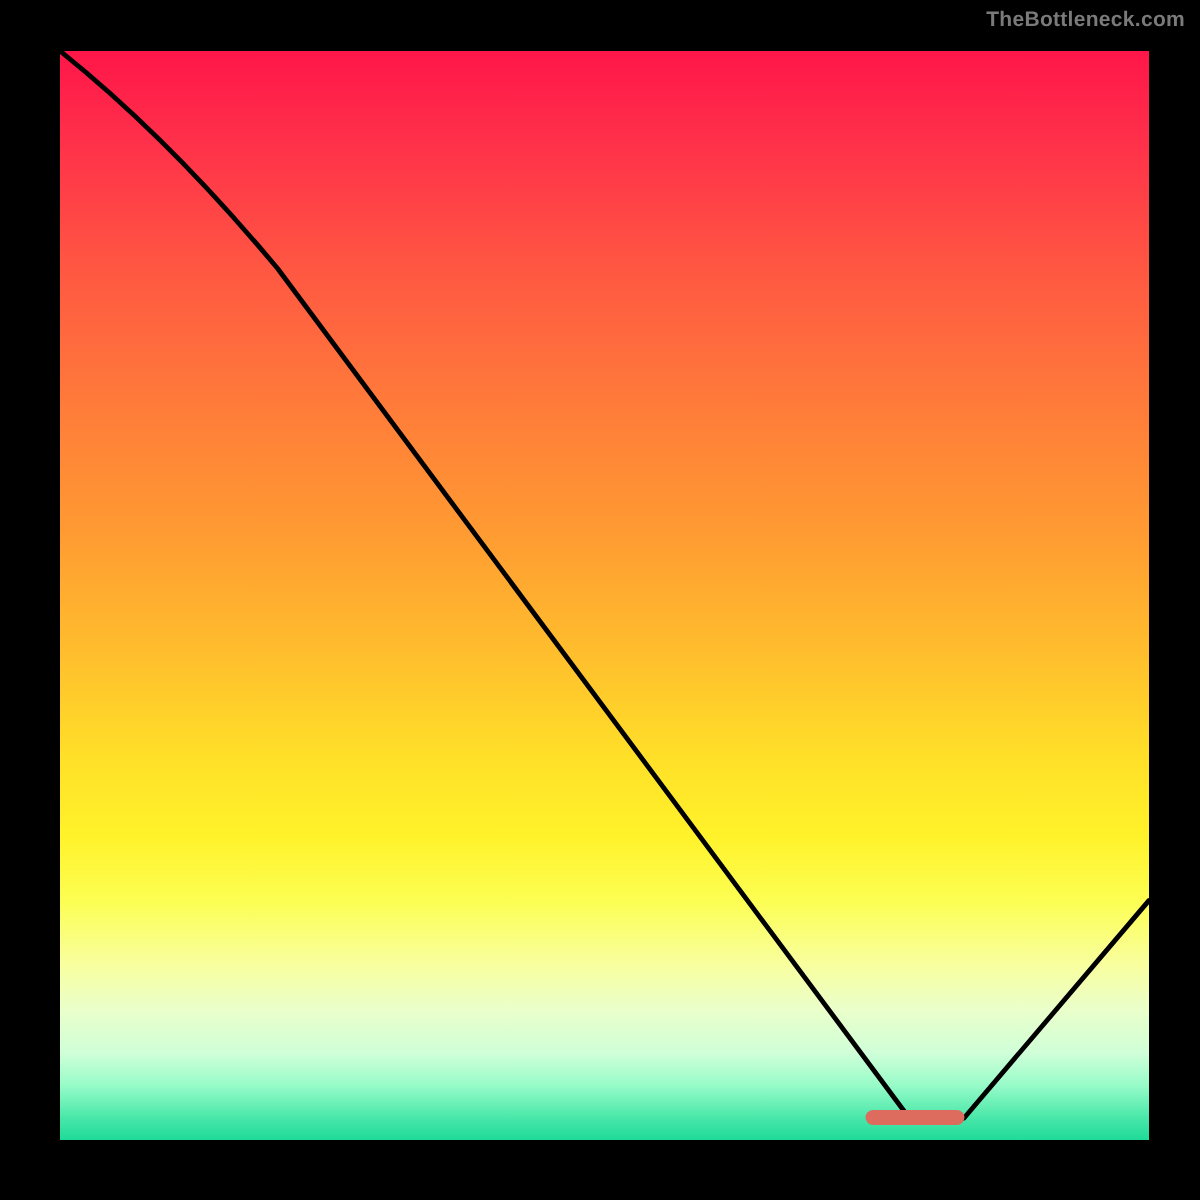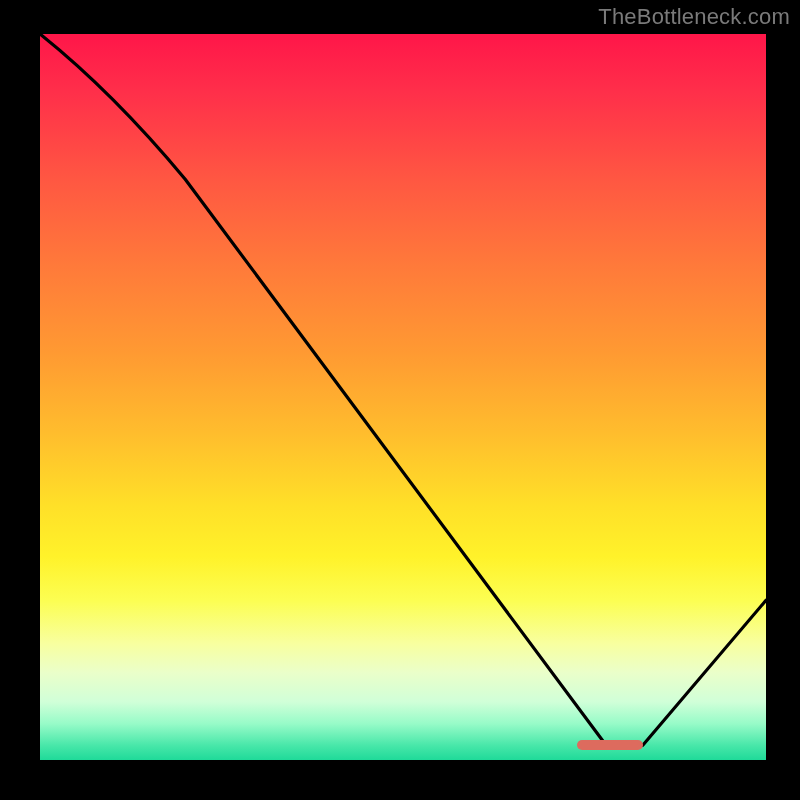--- a/index.html
+++ b/index.html
@@ -15,23 +15,24 @@
     position: relative;
     width: 800px;
     height: 800px;
     background: #000;
   }
   .attribution {
     position: absolute;
     top: 4px;
     right: 10px;
     color: #7a7a7a;
-    font-size: 22px;
+    font-size: 14px;
     letter-spacing: 0.2px;
     z-index: 3;
+    font-weight: bold;
   }
   .plot-gradient {
     position: absolute;
     left: 40px;
     top: 34px;
     width: 726px;
     height: 726px;
     
     background: linear-gradient(
       to bottom,

